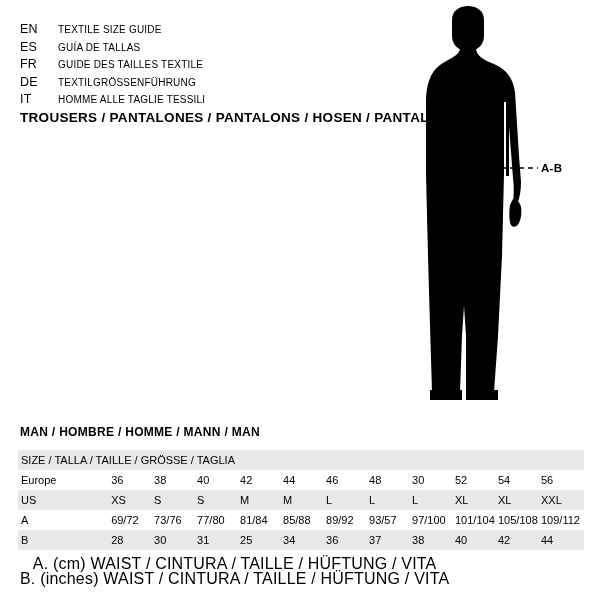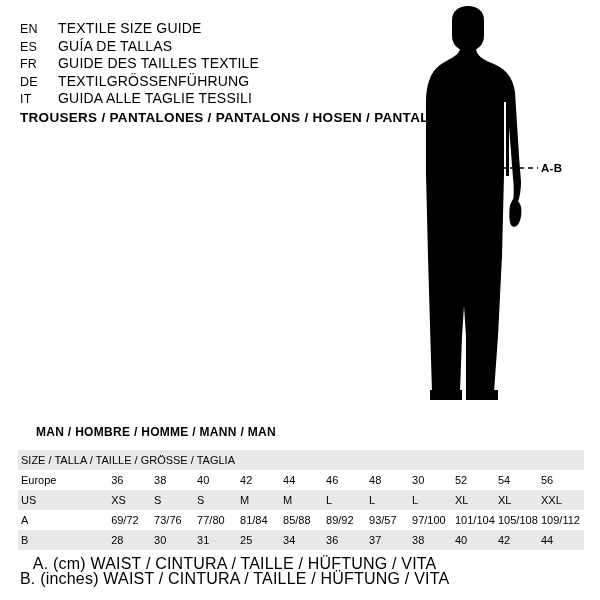--- a/index.html
+++ b/index.html
@@ -33,21 +33,21 @@
     align-items: baseline;
     height: 17.5px;
   }
   .lang-code {
     width: 38px;
     font-size: 12.5px;
     letter-spacing: 0.2px;
     margin-top: 8px;
   }
   .lang-text {
-    font-size: 14px;
+    font-size: 10px;
     letter-spacing: 0.2px;
     white-space: nowrap;
   }
 
   
   .product-title {
     position: absolute;
     left: 20px;
     top: 110px;
     font-size: 13.5px;
@@ -80,21 +80,20 @@
 
   
   .section-label {
     position: absolute;
     left: 20px;
     top: 425px;
     font-size: 12px;
     font-weight: bold;
     letter-spacing: 0.3px;
     white-space: nowrap;
-    margin-left: 16px;
   }
 
   
   .size-table {
     position: absolute;
     left: 18px;
     top: 450px;
     width: 566px;
     border-collapse: collapse;
     font-size: 11px;
@@ -150,21 +149,21 @@
     <div class="lang-row">
       <div class="lang-code">FR</div>
       <div class="lang-text">GUIDE DES TAILLES TEXTILE</div>
     </div>
     <div class="lang-row">
       <div class="lang-code">DE</div>
       <div class="lang-text">TEXTILGRÖSSENFÜHRUNG</div>
     </div>
     <div class="lang-row">
       <div class="lang-code">IT</div>
-      <div class="lang-text">GUIDA ALLE TAGLIE TESSILI</div>
+      <div class="lang-text">HOMME ALLE TAGLIE TESSILI</div>
     </div>
   </div>
 
   <div class="product-title">TROUSERS / PANTALONES / PANTALONS / HOSEN / PANTALONI</div>
 
   <div class="figure-wrap">
     <svg class="figure-svg" width="200" height="410" viewBox="0 0 200 410">
 
       <path fill="#000000" d="M72,14 C72,5 79,0 88,0 C97,0 104,5 104,14 L104,30 C104,39 97,45 88,45 C79,45 72,39 72,30 Z"></path>
 

